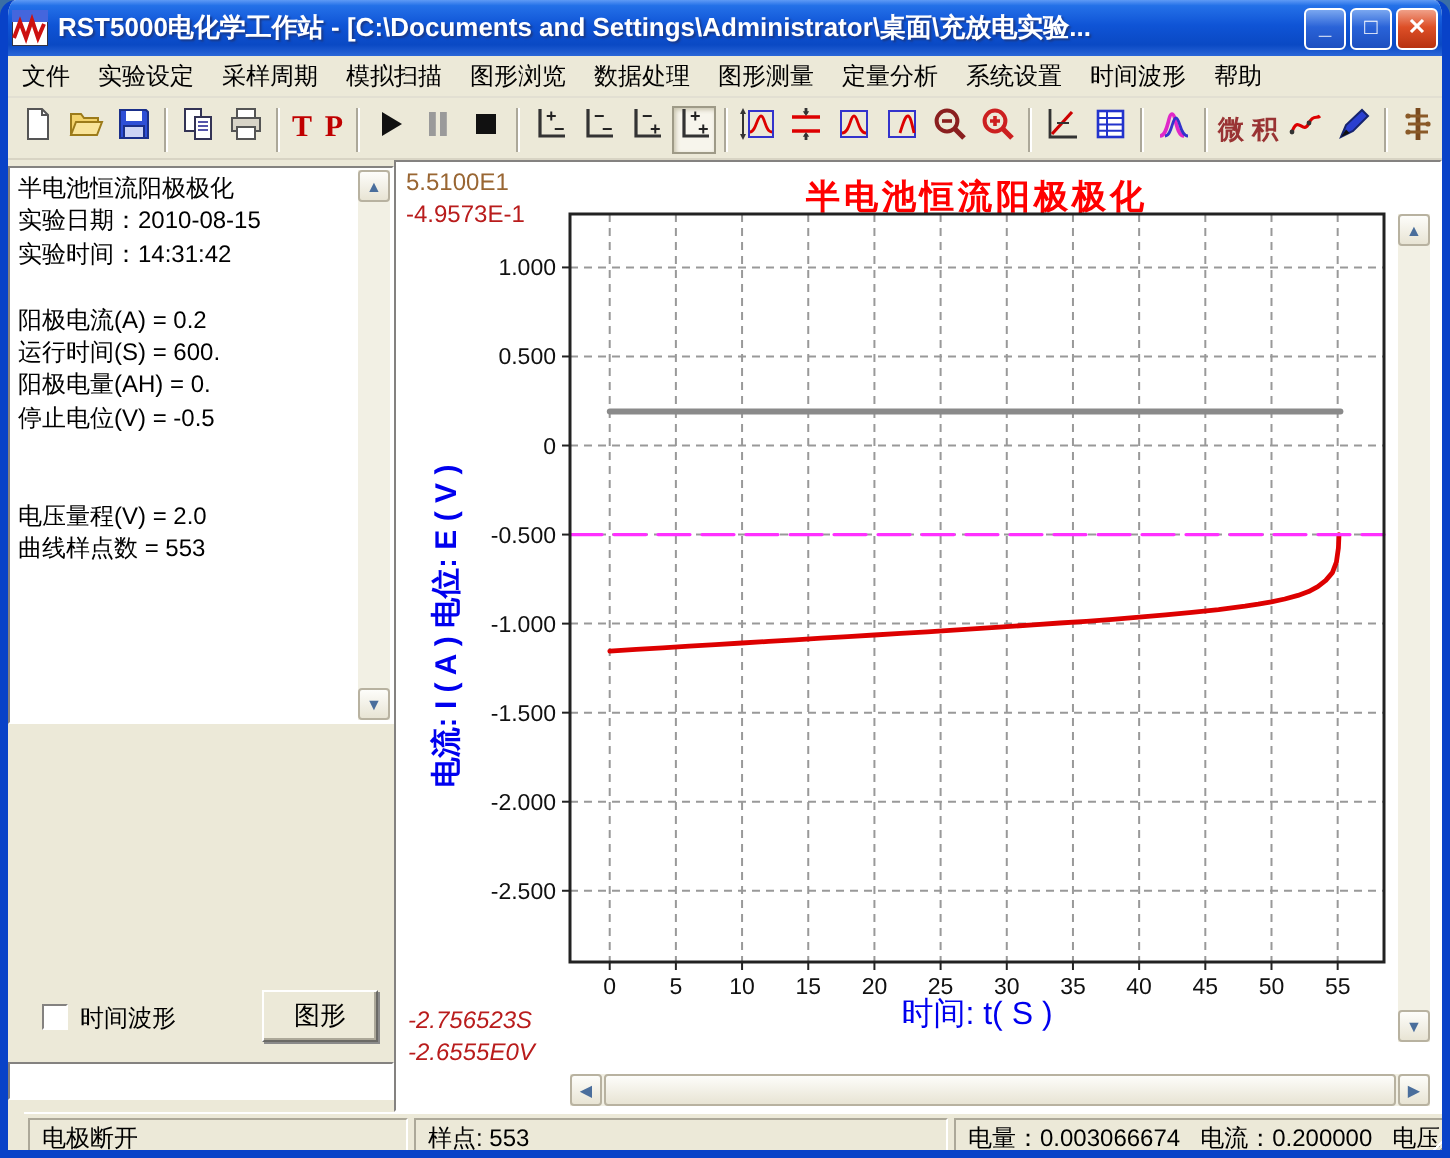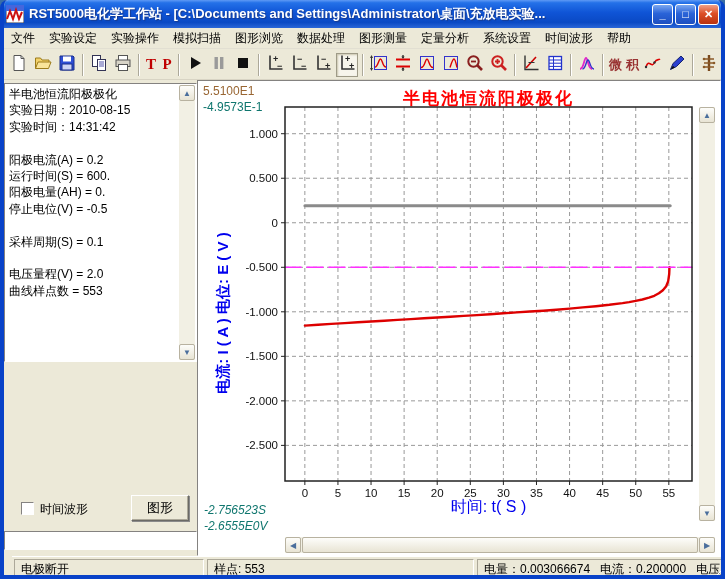--- a/index.html
+++ b/index.html
@@ -50,21 +50,21 @@
   .graphbtn{position:absolute;left:127px;top:1px;width:58px;height:26px;background:#ECE9D8;
     border:1px solid;border-color:#fff #6b6a66 #6b6a66 #fff;box-shadow:inset -1px -1px 0 #aca899, 1px 1px 0 #8a8a8a;
     font-size:13px;display:flex;align-items:center;justify-content:center;}
   .leftbottombox{position:absolute;left:0;top:451px;width:193px;height:19px;background:#fff;
     border:1px solid;border-color:#848280 #fff #fff #848280;}
   
   .chartpanel{position:relative;width:524px;height:476px;background:#fff;
     border:1px solid;border-color:#848280 #fff #fff #848280;}
   .readout-top{position:absolute;left:5px;top:2px;font-size:12px;line-height:16px;white-space:nowrap;}
   .readout-bottom{position:absolute;left:6px;top:421px;font-size:12px;line-height:16px;white-space:nowrap;font-style:italic;}
-  .ro-time{color:#996633;} .ro-pot{color:#0f766e;}
+  .ro-time{color:#996633;} .ro-pot{color:#b91c1c;}
   .charttitle{position:absolute;left:87px;top:6px;width:407px;text-align:center;color:#ff0000;
     font-size:17px;font-weight:bold;letter-spacing:2px;white-space:nowrap;}
   .ylabel{position:absolute;left:-164px;top:222px;width:380px;height:20px;text-align:center;
     transform:rotate(-90deg);color:#0000ee;font-size:15px;font-weight:bold;white-space:nowrap;}
   .xlabel{position:absolute;left:87px;top:416px;width:407px;text-align:center;color:#0000ee;
     font-size:16px;font-weight:normal;}
   .chartsvg{position:absolute;left:0;top:0;}
   .cvscroll{position:absolute;right:5px;top:26px;width:16px;height:414px;background:#f2f0e4;}
   .chscroll{position:absolute;left:87px;top:456px;width:430px;height:16px;background:#f2f0e4;}
   .chscroll .thumb{position:absolute;left:17px;top:0;right:17px;height:16px;
@@ -97,21 +97,21 @@
         </span>
       <span class="winbtn close">
           <span class="glyph">✕</span>
         </span>
     </span>
   </div>
 
   <div class="menubar">
       <div class="menuitem">文件</div>
       <div class="menuitem">实验设定</div>
-      <div class="menuitem">实验操作</div>
+      <div class="menuitem">采样周期</div>
       <div class="menuitem">模拟扫描</div>
       <div class="menuitem">图形浏览</div>
       <div class="menuitem">数据处理</div>
       <div class="menuitem">图形测量</div>
       <div class="menuitem">定量分析</div>
       <div class="menuitem">系统设置</div>
       <div class="menuitem">时间波形</div>
       <div class="menuitem">帮助</div>
     </div>
 
@@ -306,21 +306,20 @@
         <div class="infolines">
             <div>半电池恒流阳极极化</div>
             <div>实验日期：2010-08-15</div>
             <div>实验时间：14:31:42</div>
             <div>&nbsp;</div>
             <div>阳极电流(A) = 0.2</div>
             <div>运行时间(S) = 600.</div>
             <div>阳极电量(AH) = 0.</div>
             <div>停止电位(V) = -0.5</div>
             <div>&nbsp;</div>
-            <div>采样周期(S) = 0.1</div>
             <div>&nbsp;</div>
             <div>电压量程(V) = 2.0</div>
             <div>曲线样点数 = 553</div>
           </div>
         <div class="vscroll">
           <div class="sbtn" style="top:0;">▲</div>
           <div class="sbtn" style="bottom:0;top:auto;">▼</div>
         </div>
       </div>
       <div class="left-controls">

